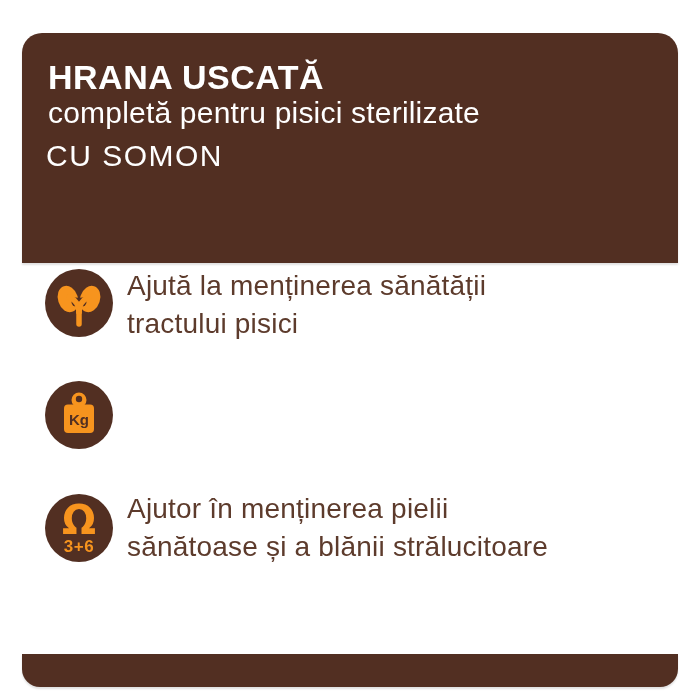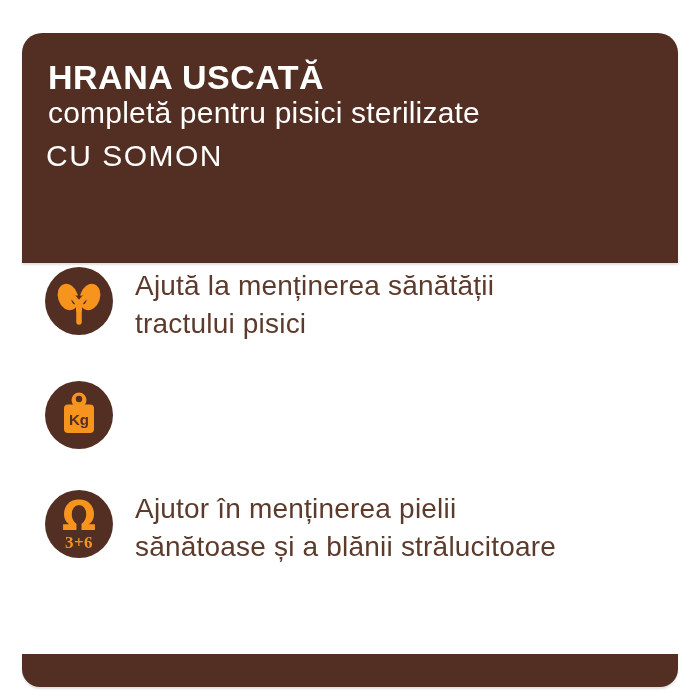--- a/index.html
+++ b/index.html
@@ -35,21 +35,21 @@
     font-size:30px;font-weight:400;letter-spacing:.2px;line-height:1.15;
   }
   .header .variant{
     position:absolute;left:24px;top:106px;
     font-size:30px;font-weight:400;letter-spacing:1.5px;line-height:1.15;
   }
 
   
   .row{
     position:absolute;left:45px;
-    display:flex;gap:22px;
+    display:flex;align-items:center;gap:14px;
   }
   .row-1{top:267px;}
   .row-2{top:381px;}
   .row-3{top:490px;}
   .icon-circle{
     width:68px;height:68px;border-radius:50%;
     background:var(--brown);
     flex:0 0 68px;
     display:flex;flex-direction:column;align-items:center;justify-content:center;
   }
@@ -64,21 +64,21 @@
   .kg-label{
     font-family:"Liberation Sans","DejaVu Sans",sans-serif;
     font-weight:bold;font-size:15px;
   }
   .omega-symbol{
     font-family:"DejaVu Sans",sans-serif;
     color:var(--orange);font-weight:bold;font-size:40px;line-height:.85;
     margin-top:2px;
   }
   .omega-sub{
-    font-family:Liberation Serif, serif;
+    font-family:Liberation Sans, sans-serif;
     color:var(--orange);font-weight:bold;font-size:17px;line-height:1;
     margin-top:1px;letter-spacing:.5px;
   }
 
   
   .footer-bar{
     position:absolute;left:22px;top:654px;width:656px;height:33px;
     background:var(--brown);
     border-radius:0 0 18px 18px;
     box-shadow:0 2px 2px rgba(0,0,0,.12);

